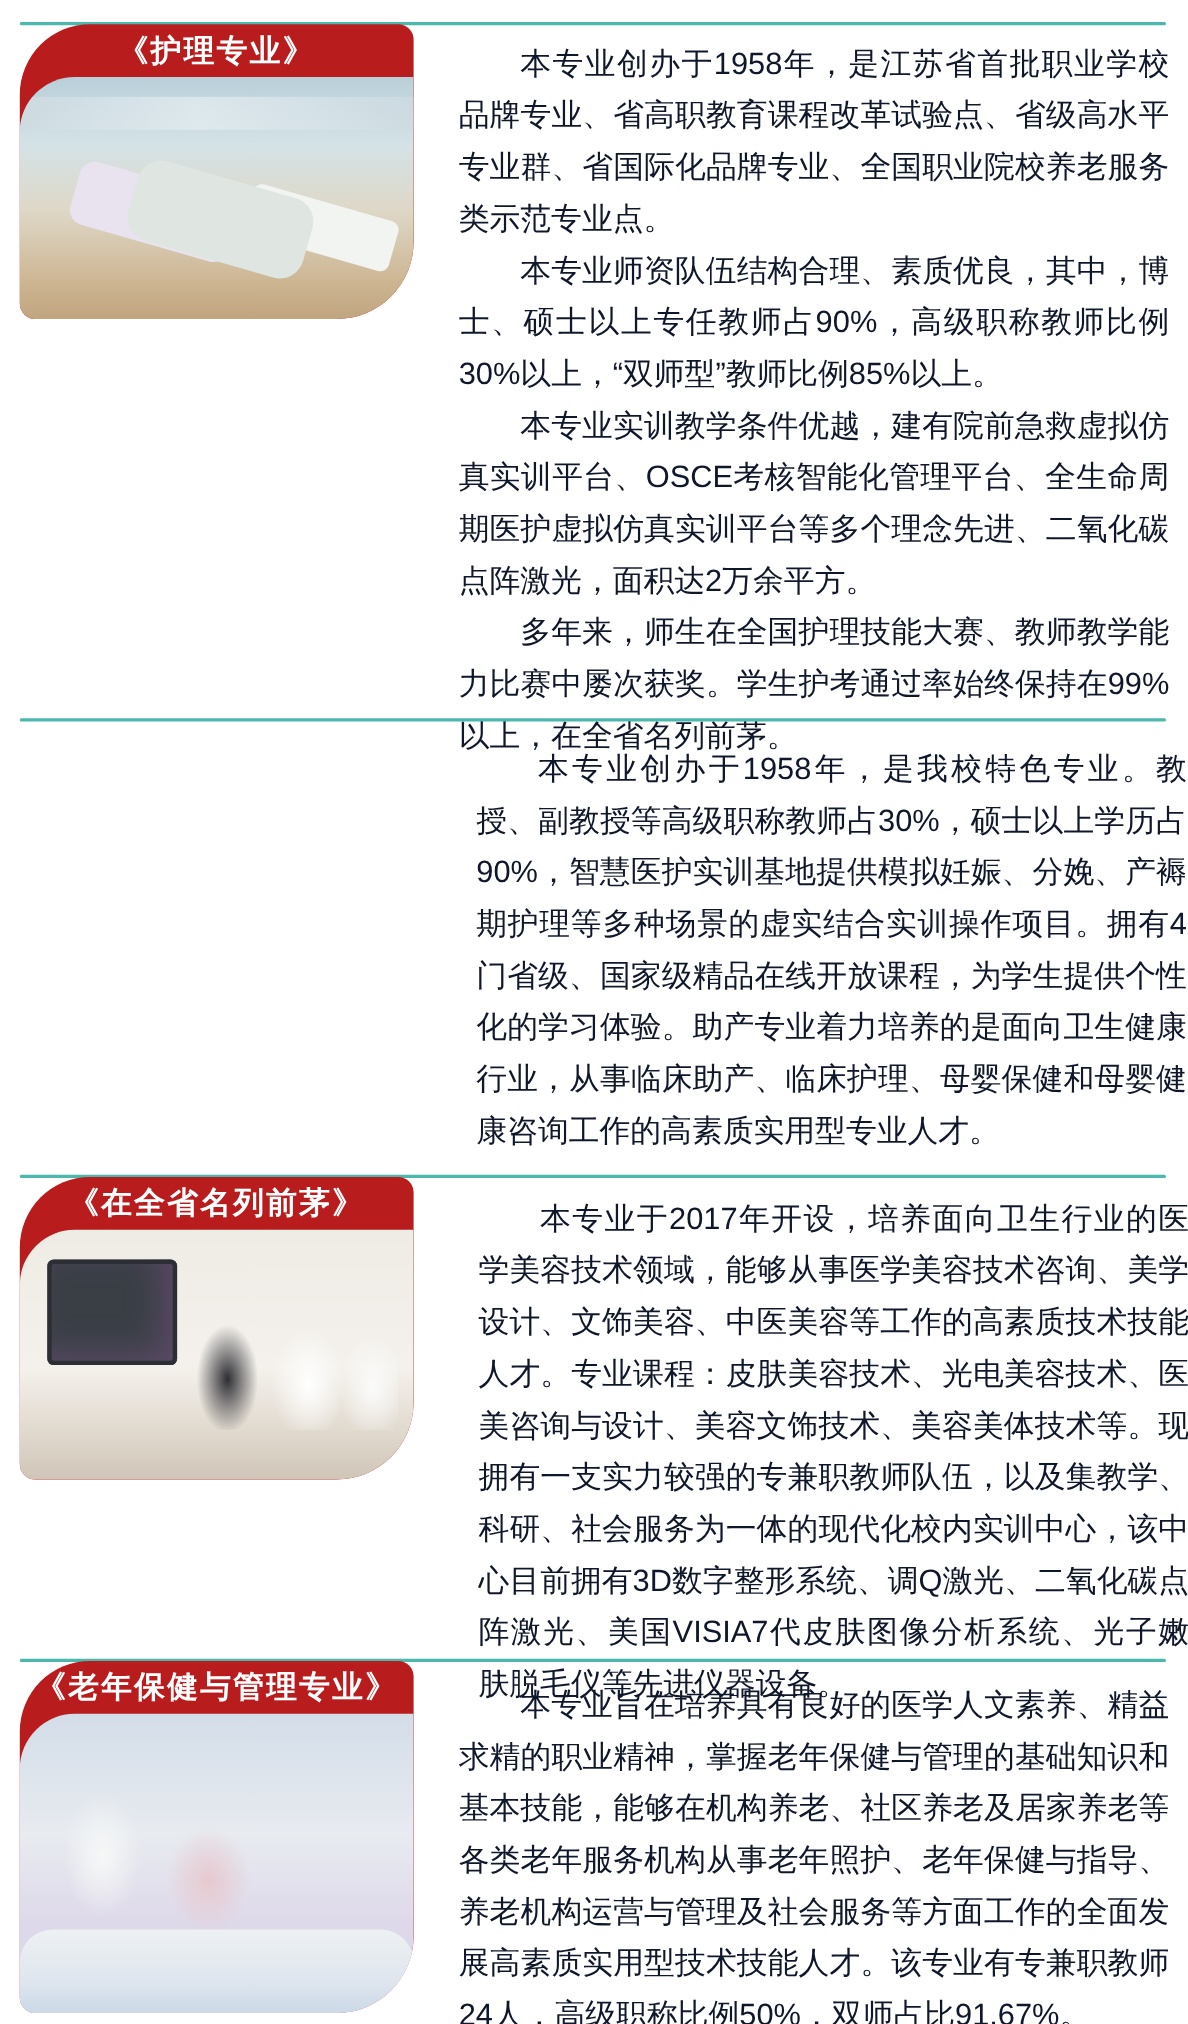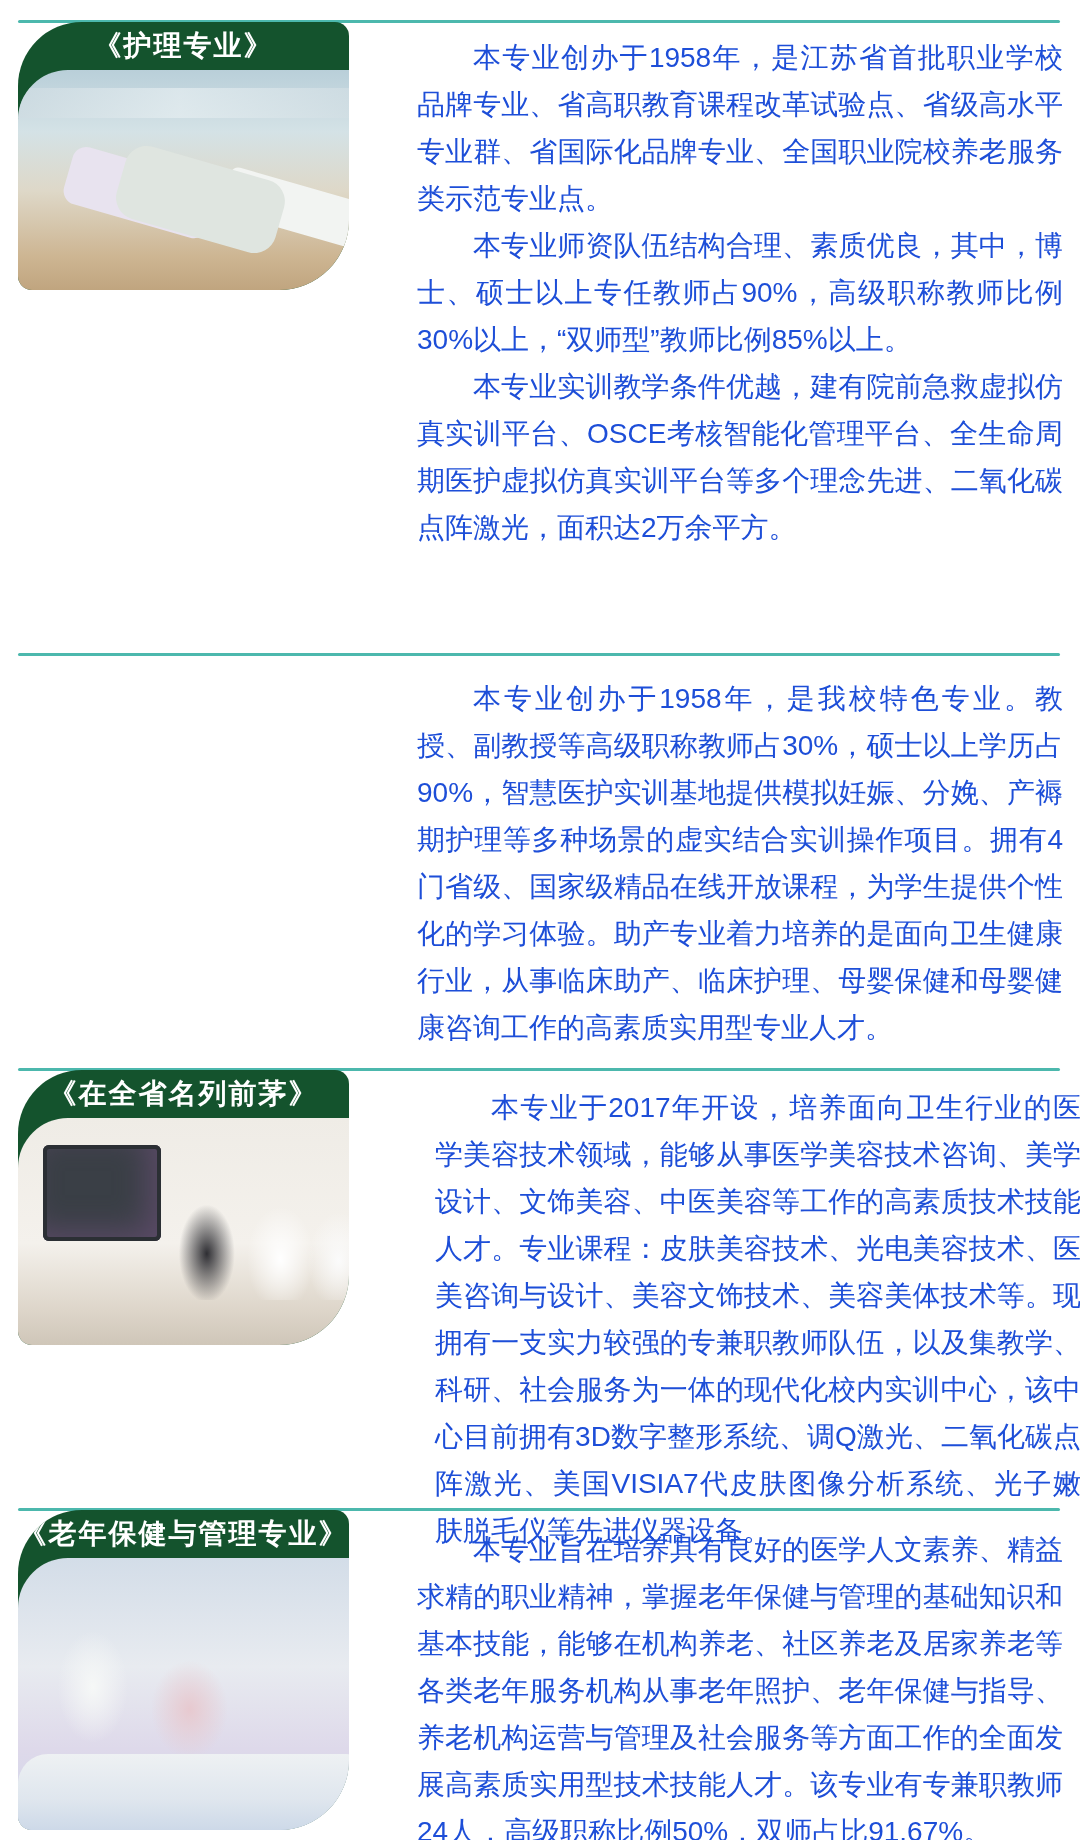--- a/index.html
+++ b/index.html
@@ -15,22 +15,22 @@
   .card-2{top:653px;height:415px;}
   .card-3{top:1068px;height:440px;}
   .card-4{top:1508px;height:332px;}
 
   .topline{
     position:absolute;top:0;left:18px;width:1042px;height:3px;
     background:#4cb8ad;border-radius:2px;
   }
 
   .photo-block{
-    position:absolute;left:18px;top:2px;width:331px;
-    background:#14532d;
+    position:absolute;left:18px;top:2px;width:358px;
+    background:#b91c1c;
     border-radius:64px 14px 70px 14px;
     overflow:hidden;
   }
   .badge{height:48px;display:flex;align-items:center;justify-content:center;}
   .badge-text{
     color:#ffffff;font-weight:bold;font-size:28px;letter-spacing:2px;
     white-space:nowrap;
   }
   .photo{
     width:358px;
@@ -108,27 +108,27 @@
   .photo--elderly::after{ 
     left:0;top:72%;width:100%;height:28%;
     background:linear-gradient(180deg,#eef1f3 0%,#dfe6ee 60%,#cdd9e8 100%);
     border-radius:30px 30px 0 0;
   }
 
   .text-col{
     position:absolute;left:417px;width:646px;
   }
   .card-1 .text-col{top:14px;}
-  .card-2 .text-col{top:22px;}
+  .card-2 .text-col{top:22px;margin-left:16px;}
   .card-3 .text-col{top:16px;margin-left:18px;}
   .card-4 .text-col{top:18px;}
   .text-col p{
     margin:0;
     font-size:28px;line-height:47px;
-    color:#1d4ed8;
+    color:#0f172a;
     text-align:justify;
     text-indent:2em;
   }
 </style>
 </head>
 <body>
 
 <div class="page">
 
   <section class="card card-1">
@@ -136,20 +136,21 @@
     <div class="photo-block">
       <div class="badge">
         <span class="badge-text">《护理专业》</span>
       </div>
       <div class="photo photo--nursing"></div>
     </div>
     <div class="text-col">
       <p>本专业创办于1958年，是江苏省首批职业学校品牌专业、省高职教育课程改革试验点、省级高水平专业群、省国际化品牌专业、全国职业院校养老服务类示范专业点。</p>
       <p>本专业师资队伍结构合理、素质优良，其中，博士、硕士以上专任教师占90%，高级职称教师比例30%以上，“双师型”教师比例85%以上。</p>
       <p>本专业实训教学条件优越，建有院前急救虚拟仿真实训平台、OSCE考核智能化管理平台、全生命周期医护虚拟仿真实训平台等多个理念先进、二氧化碳点阵激光，面积达2万余平方。</p>
+      <p>多年来，师生在全国护理技能大赛、教师教学能力比赛中屡次获奖。学生护考通过率始终保持在99%以上，在全省名列前茅。</p>
     </div>
   </section>
 
   <section class="card card-2">
     <div class="topline"></div>
     <div class="text-col">
       <p>本专业创办于1958年，是我校特色专业。教授、副教授等高级职称教师占30%，硕士以上学历占90%，智慧医护实训基地提供模拟妊娠、分娩、产褥期护理等多种场景的虚实结合实训操作项目。拥有4门省级、国家级精品在线开放课程，为学生提供个性化的学习体验。助产专业着力培养的是面向卫生健康行业，从事临床助产、临床护理、母婴保健和母婴健康咨询工作的高素质实用型专业人才。</p>
     </div>
   </section>
 

